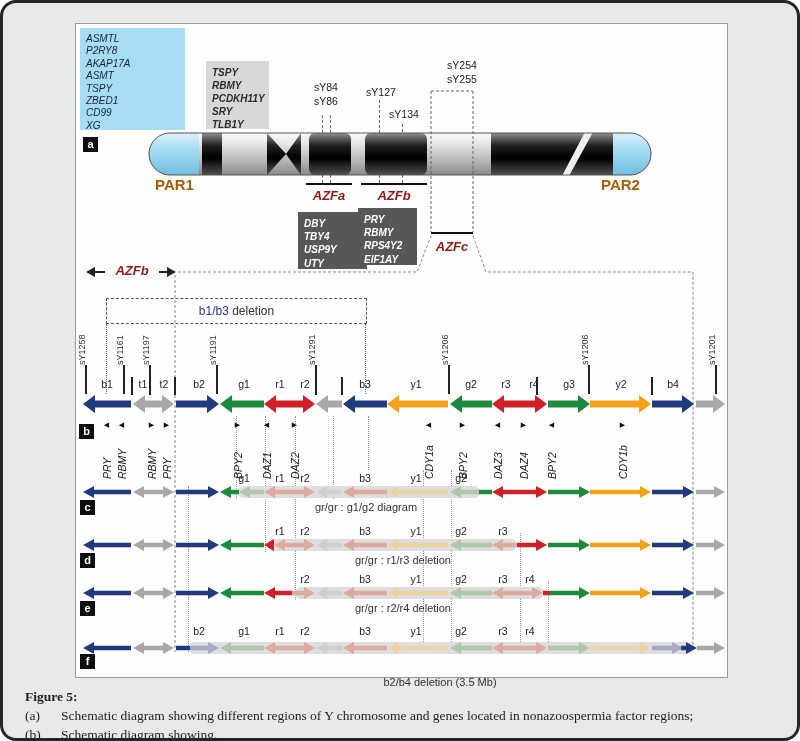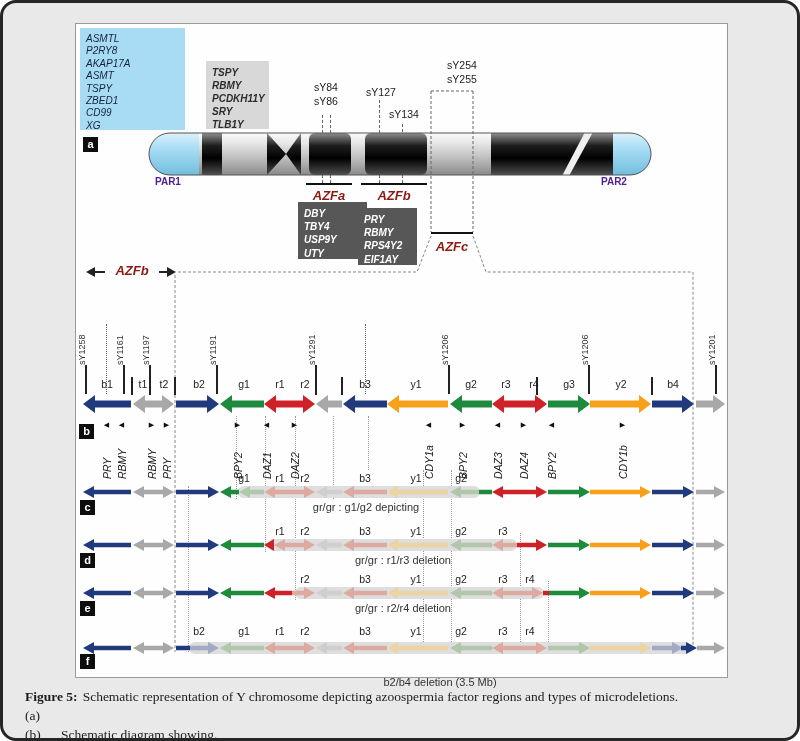--- a/index.html
+++ b/index.html
@@ -7,21 +7,21 @@
        border-radius:16px;box-sizing:border-box;overflow:hidden;
        font-family:"Liberation Sans",sans-serif}
   #panel{position:absolute;left:72px;top:20px;width:651px;height:653px;background:#fefefe;border:1px solid #9a9a9a}
   .genebox{position:absolute;display:flex;gap:7px;padding:5px 6px;box-sizing:border-box;
            font-style:italic;font-size:10px;line-height:12.4px;color:#13213f}
   .blue{background:#a7dcf4}
   .graybox{background:#d8d8d8;color:#2b2b2b;font-weight:bold;line-height:13px}
   .darkbox{background:#575757;color:#fff;font-weight:bold;line-height:13.2px}
   .col{display:flex;flex-direction:column}
   .bold{font-weight:normal}
-  .redlabel{position:absolute;color:#4c1d95;font-weight:bold;font-size:10px}
+  .redlabel{position:absolute;color:#a16207;font-weight:bold;font-size:15px}
   .azf{position:absolute;color:#8e1a12;font-weight:bold;font-style:italic;font-size:13px;text-align:center}
   .sy{position:absolute;font-size:10.5px;color:#222;text-align:center;width:46px}
   .vdash{position:absolute;width:0;border-left:1px dashed #666}
   .vdot{position:absolute;width:0;border-left:1px dotted #999}
   .hline{position:absolute;background:#111;height:2px}
   .rowletter{position:absolute;width:15px;height:15px;background:#0d0d0d;color:#fff;font-size:11px;
              font-weight:bold;text-align:center;line-height:15px}
   .arrow{position:absolute}
   .band{position:absolute;background:#dedede;border-radius:6px}
   .seglab{position:absolute;font-size:10.5px;color:#222;text-align:center;width:32px}
@@ -113,21 +113,21 @@
   </div>
   <div class="genebox graybox" style="left:203px;top:58px;width:63px;height:68px">
     <div class="col">
         <span>TSPY</span>
         <span>RBMY</span>
         <span>PCDKH11Y</span>
         <span>SRY</span>
         <span>TLB1Y</span>
       </div>
   </div>
-  <div class="genebox darkbox" style="left:295px;top:199px;width:69px;height:57px">
+  <div class="genebox darkbox" style="left:295px;top:209px;width:69px;height:57px">
     <div class="col">
         <span>DBY</span>
         <span>TBY4</span>
         <span>USP9Y</span>
         <span>UTY</span>
       </div>
   </div>
   <div class="genebox darkbox" style="left:355px;top:205px;width:59px;height:57px">
     <div class="col">
         <span>PRY</span>
@@ -150,20 +150,23 @@
   <div class="hline" style="left:358px;top:180px;width:66px"></div>
   <div class="azf" style="left:301px;top:185px;width:50px">AZFa</div>
   <div class="azf" style="left:366px;top:185px;width:50px">AZFb</div>
   <div class="azf" style="left:427px;top:236px;width:44px">AZFc</div>
 
   <div class="hline" style="left:90px;top:268px;width:76px;height:2px;background:#222"></div>
   <div class="tri" style="left:83px;top:264px;border-top:5px solid transparent;border-bottom:5px solid transparent;border-right:9px solid #222"></div>
   <div class="tri" style="left:164px;top:264px;border-top:5px solid transparent;border-bottom:5px solid transparent;border-left:9px solid #222"></div>
   <div class="azfb-span" style="left:102px;top:260px;width:48px">AZFb</div>
 
+  <div class="delbox" style="left:103px;top:295px;width:259px;height:24px;line-height:24px">
+    <span class="hl">b1/b3</span><span> deletion</span>
+  </div>
   <div class="vdash" style="left:103px;top:321px;height:70px;border-left-style:dotted"></div>
   <div class="vdash" style="left:362px;top:321px;height:70px;border-left-style:dotted"></div>
 
   <div id="rows" style="position:absolute;left:0;top:0">
       <div class="vdot" style="left: 185px; top: 483px; height: 166px;"></div>
       <div class="vdot" style="left: 233px; top: 413px; height: 83px;"></div>
       <div class="vdot" style="left: 262px; top: 413px; height: 136px;"></div>
       <div class="vdot" style="left: 292px; top: 413px; height: 184px;"></div>
       <div class="vdot" style="left: 330px; top: 413px; height: 83px;"></div>
       <div class="vdot" style="left: 365px; top: 413px; height: 54px;"></div>
@@ -299,21 +302,21 @@
       <div class="arrow" style="left: 545px; top: 483px; width: 42px; height: 12px; background: rgb(30, 138, 62); clip-path: polygon(0px 31%, calc(100% - 11px) 31%, calc(100% - 11px) 0px, 100% 50%, calc(100% - 11px) 100%, calc(100% - 11px) 69%, 0px 69%);"></div>
       <div class="arrow" style="left: 587px; top: 483px; width: 61px; height: 12px; background: rgb(247, 161, 27); clip-path: polygon(0px 31%, calc(100% - 11px) 31%, calc(100% - 11px) 0px, 100% 50%, calc(100% - 11px) 100%, calc(100% - 11px) 69%, 0px 69%);"></div>
       <div class="arrow" style="left: 649px; top: 483px; width: 42px; height: 12px; background: rgb(32, 58, 125); clip-path: polygon(0px 31%, calc(100% - 11px) 31%, calc(100% - 11px) 0px, 100% 50%, calc(100% - 11px) 100%, calc(100% - 11px) 69%, 0px 69%);"></div>
       <div class="arrow" style="left: 693px; top: 483px; width: 29px; height: 12px; background: rgb(168, 168, 168); clip-path: polygon(0px 31%, calc(100% - 11px) 31%, calc(100% - 11px) 0px, 100% 50%, calc(100% - 11px) 100%, calc(100% - 11px) 69%, 0px 69%);"></div>
       <div class="seglab" style="left: 225px; top: 469px;">g1</div>
       <div class="seglab" style="left: 261px; top: 469px;">r1</div>
       <div class="seglab" style="left: 286px; top: 469px;">r2</div>
       <div class="seglab" style="left: 346px; top: 469px;">b3</div>
       <div class="seglab" style="left: 397px; top: 469px;">y1</div>
       <div class="seglab" style="left: 442px; top: 469px;">g2</div>
-      <div class="rowcap" style="left: 253px; top: 498px;">gr/gr : g1/g2 depicting</div>
+      <div class="rowcap" style="left: 253px; top: 498px;">gr/gr : g1/g2 diagram</div>
       <div class="rowletter" style="left: 77px; top: 550px;">d</div>
       <div class="band" style="left: 265px; top: 536px; width: 249px; height: 12px;"></div>
       <div class="arrow" style="left: 80px; top: 536px; width: 48px; height: 12px; background: rgb(32, 58, 125); clip-path: polygon(0px 50%, 11px 0px, 11px 31%, 100% 31%, 100% 69%, 11px 69%, 11px 100%);"></div>
       <div class="arrow" style="left: 130px; top: 536px; width: 20px; height: 12px; background: rgb(168, 168, 168); clip-path: polygon(0px 50%, 11px 0px, 11px 31%, 100% 31%, 100% 69%, 11px 69%, 11px 100%);"></div>
       <div class="arrow" style="left: 150px; top: 536px; width: 21px; height: 12px; background: rgb(168, 168, 168); clip-path: polygon(0px 31%, calc(100% - 11px) 31%, calc(100% - 11px) 0px, 100% 50%, calc(100% - 11px) 100%, calc(100% - 11px) 69%, 0px 69%);"></div>
       <div class="arrow" style="left: 173px; top: 536px; width: 43px; height: 12px; background: rgb(32, 58, 125); clip-path: polygon(0px 31%, calc(100% - 11px) 31%, calc(100% - 11px) 0px, 100% 50%, calc(100% - 11px) 100%, calc(100% - 11px) 69%, 0px 69%);"></div>
       <div class="arrow" style="left: 217px; top: 536px; width: 44px; height: 12px; background: rgb(30, 138, 62); clip-path: polygon(0px 50%, 11px 0px, 11px 31%, 100% 31%, 100% 69%, 11px 69%, 11px 100%);"></div>
       <div class="arrow" style="left: 261px; top: 536px; width: 10px; height: 12px; background: rgb(207, 33, 40); clip-path: polygon(0px 50%, 10px 0px, 10px 31%, 100% 31%, 100% 69%, 10px 69%, 10px 100%);"></div>
       <div class="arrow" style="left: 271px; top: 536px; width: 18px; height: 12px; background: rgb(220, 170, 161); clip-path: polygon(0px 50%, 11px 0px, 11px 31%, 100% 31%, 100% 69%, 11px 69%, 11px 100%);"></div>
       <div class="arrow" style="left: 289px; top: 536px; width: 23px; height: 12px; background: rgb(220, 170, 161); clip-path: polygon(0px 31%, calc(100% - 11px) 31%, calc(100% - 11px) 0px, 100% 50%, calc(100% - 11px) 100%, calc(100% - 11px) 69%, 0px 69%);"></div>
@@ -392,23 +395,23 @@
       <div class="seglab" style="left: 484px; top: 622px;">r3</div>
       <div class="seglab" style="left: 511px; top: 622px;">r4</div>
       <div class="rowcap" style="left: 327px; top: 673px;">b2/b4 deletion (3.5 Mb)</div>
     </div>
 
   <div class="rowletter" style="left:80px;top:134px">a</div>
 
   <div id="caption">
     <div class="capline">
       <span class="bcap">Figure 5:</span>
-      <span>Schematic representation of Y chromosome depicting azoospermia factor regions and types of microdeletions.</span>
     </div>
     <div class="capline">
       <span class="tag">(a)</span>
+      <span>Schematic diagram showing different regions of Y chromosome and genes located in nonazoospermia factor regions;</span>
     </div>
     <div class="capline">
       <span class="tag">(b)</span>
       <span>Schematic diagram showing.</span>
     </div>
   </div>
 </div>
 
 </body></html>

